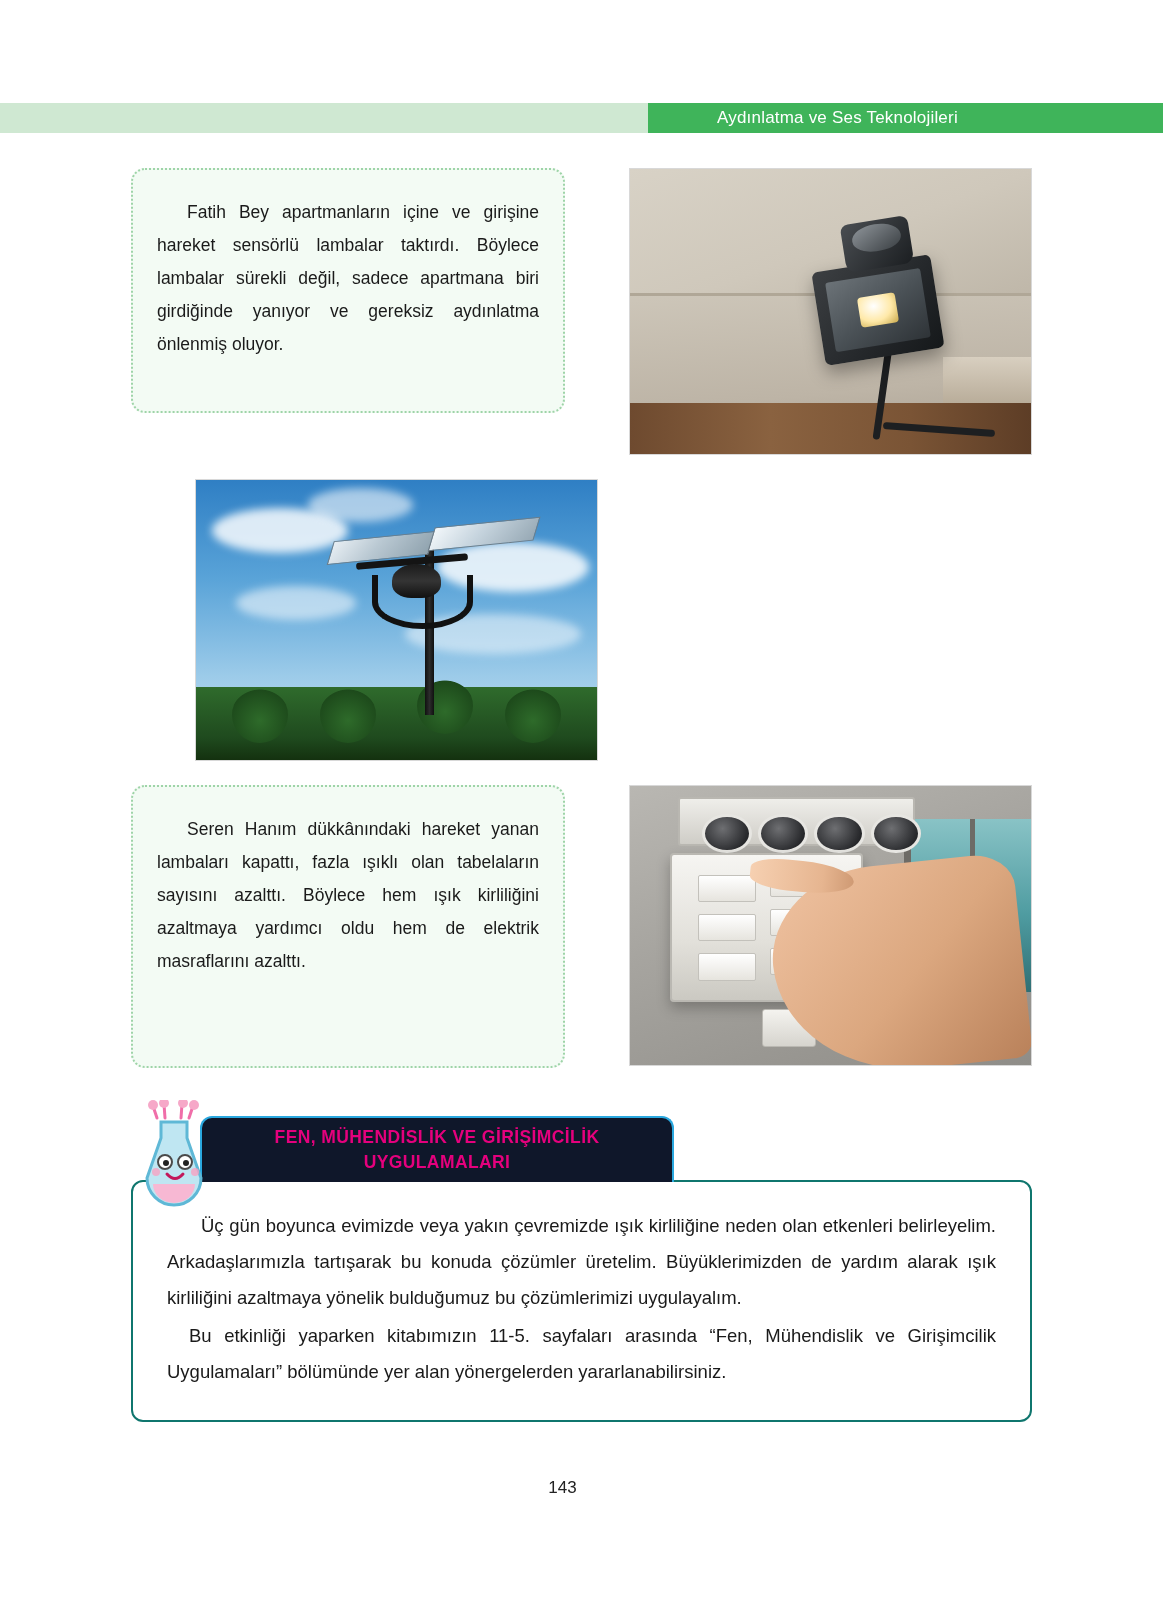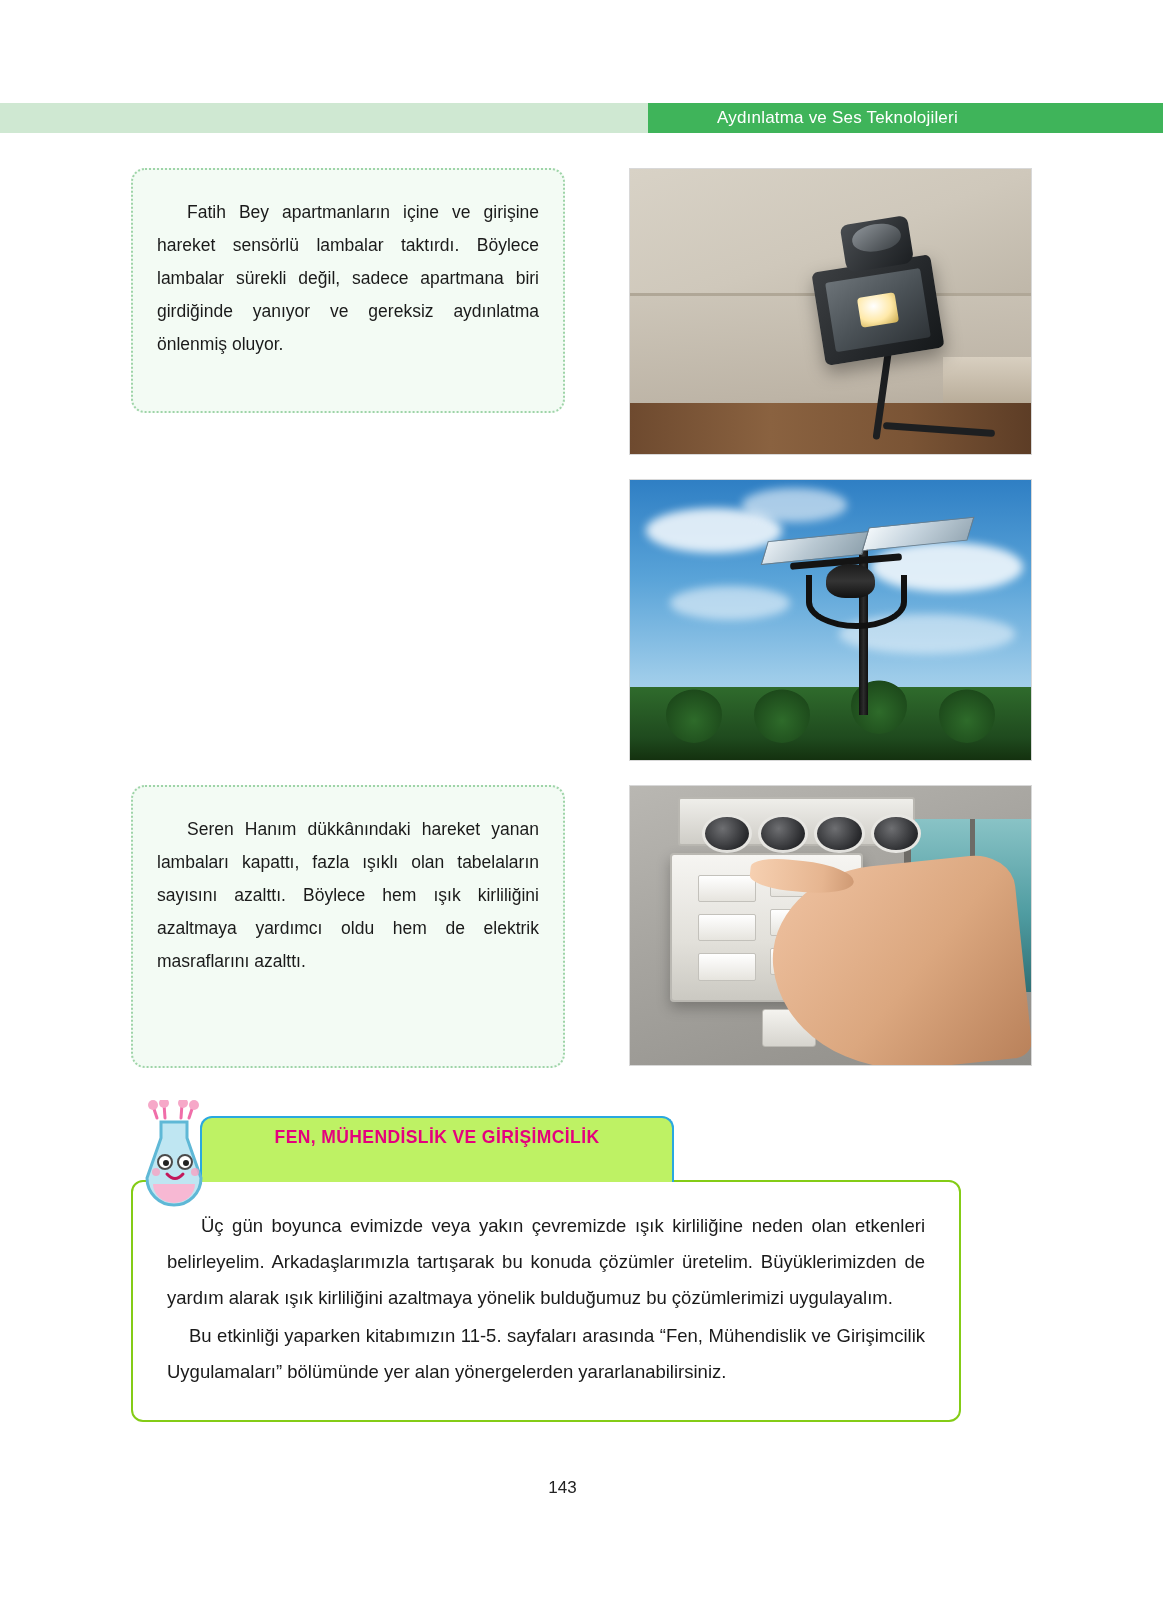--- a/index.html
+++ b/index.html
@@ -60,21 +60,20 @@
     position: absolute;
     left: 131px;
     top: 168px;
     width: 901px;
   }
 
   .row {
     display: flex;
     align-items: flex-start;
     margin-bottom: 24px;
-    justify-content: flex-end;
   }
 
   .textbox {
     width: 434px;
     min-height: 245px;
     box-sizing: border-box;
     border: 2px dotted #9ed4a8;
     border-radius: 14px;
     background: #f3fbf4;
     padding: 26px 24px 20px 24px;
@@ -321,40 +320,40 @@
   .fen-tab {
     position: absolute;
     left: 69px;
     top: 16px;
     width: 474px;
     height: 66px;
     box-sizing: border-box;
     border: 2px solid #2aa8df;
     border-bottom: none;
     border-radius: 12px 12px 0 0;
-    background: #bef264;
+    background: #0f172a;
     z-index: 3;
   }
   .fen-tab .l1, .fen-tab .l2 {
     text-align: center;
     color: #e5007d;
     font-weight: bold;
     font-size: 17.5px;
     letter-spacing: .4px;
   }
   .fen-tab .l1 { margin-top: 9px; }
   .fen-tab .l2 { margin-top: 4px; }
   .fen-box {
     position: absolute;
     left: 0;
     top: 80px;
-    width: 830px;
+    width: 901px;
     min-height: 242px;
     box-sizing: border-box;
-    border: 2px solid #84cc16;
+    border: 2px solid #0f766e;
     border-radius: 12px;
     background: #ffffff;
     padding: 26px 34px 22px 34px;
     z-index: 1;
   }
   .fen-box p {
     margin: 0 0 0 0;
     font-size: 18.5px;
     line-height: 36px;
     text-align: justify;
@@ -483,20 +482,21 @@
       <circle cx="35" cy="63" r="3" fill="#222"></circle>
       <circle cx="55" cy="63" r="3" fill="#222"></circle>
       <path d="M36 74 q8 9 16 0" stroke="#c2185b" stroke-width="3" fill="none" stroke-linecap="round"></path>
       <circle cx="25" cy="72" r="4" fill="#f8a3c2" opacity=".8"></circle>
       <circle cx="64" cy="72" r="4" fill="#f8a3c2" opacity=".8"></circle>
     </svg>
   </div>
 
   <div class="fen-tab">
     <div class="l1">FEN, MÜHENDİSLİK VE GİRİŞİMCİLİK</div>
+    <div class="l2">UYGULAMALARI</div>
   </div>
 
   <div class="fen-box">
     <p class="first">Üç gün boyunca evimizde veya yakın çevremizde ışık kirliliğine neden olan etkenleri belirleyelim. Arkadaşlarımızla tartışarak bu konuda çözümler üretelim. Büyüklerimizden de yardım alarak ışık kirliliğini azaltmaya yönelik bulduğumuz bu çözümlerimizi uygulayalım.</p>
     <p class="second">Bu etkinliği yaparken kitabımızın 11-5. sayfaları arasında “Fen, Mühendislik ve Girişimcilik Uygulamaları” bölümünde yer alan yönergelerden yararlanabilirsiniz.</p>
   </div>
 </div>
 
 <div class="page-number">143</div>
 

